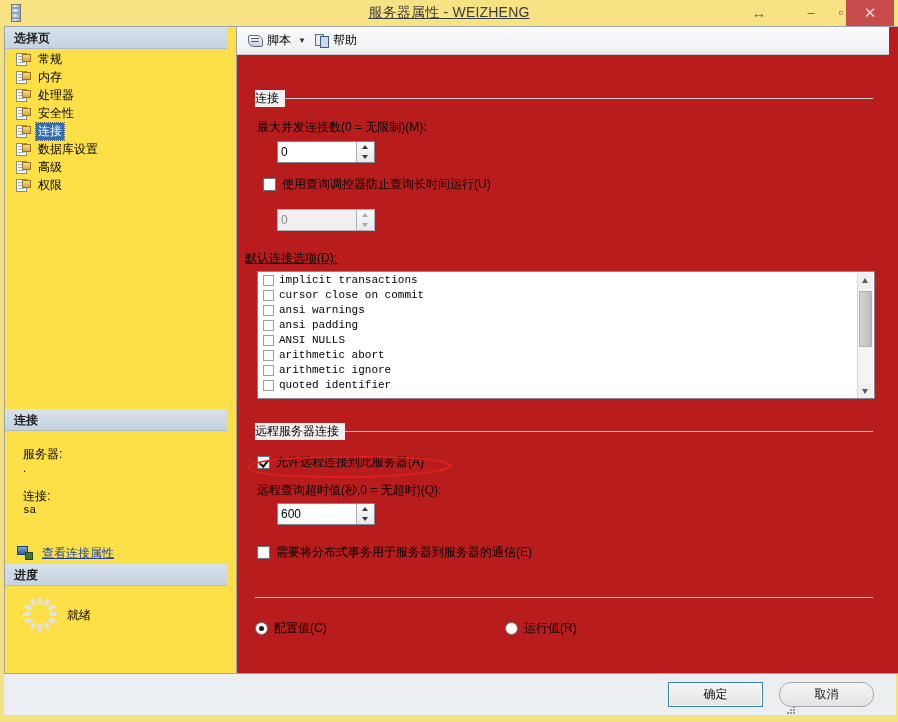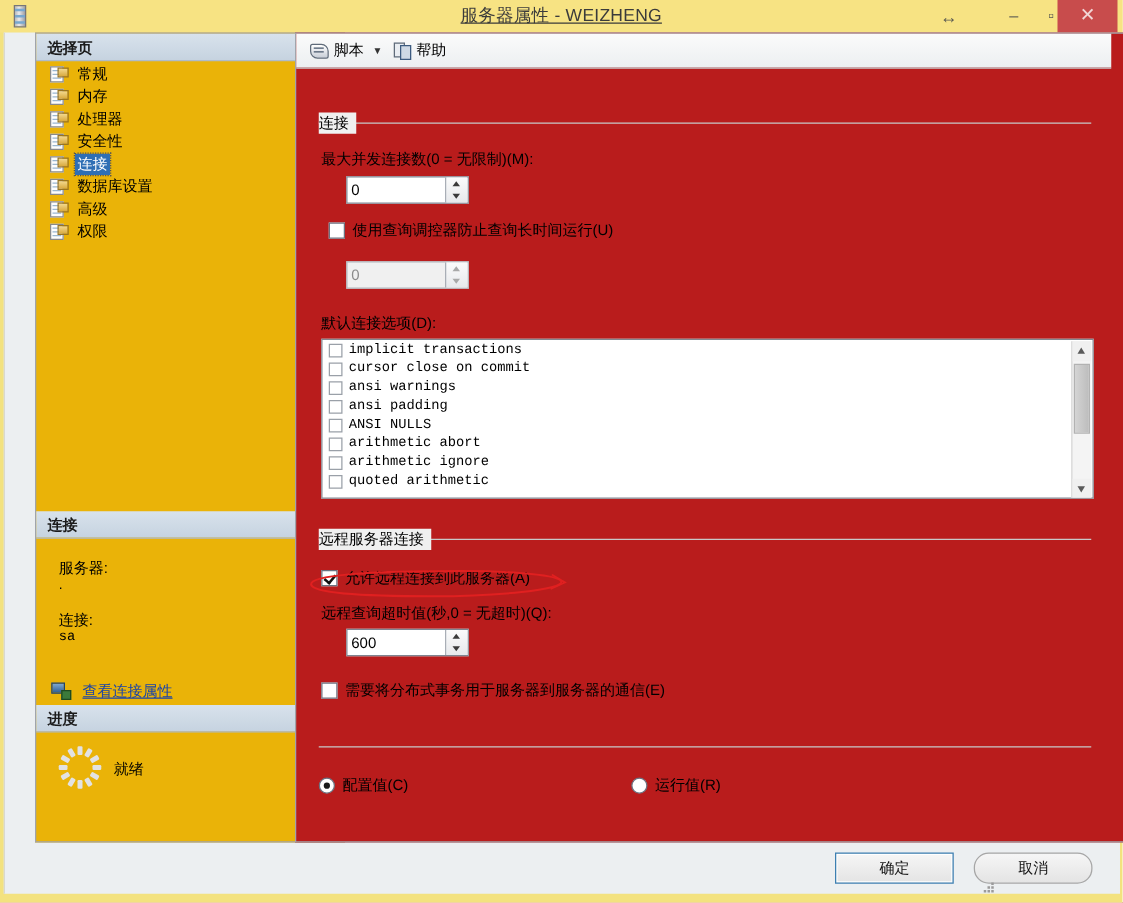--- a/index.html
+++ b/index.html
@@ -86,23 +86,23 @@
     position: absolute;
     left: 3px; top: 26px;
     width: 892px; height: 689px;
     background: #eceff1;
     border-left: 1px solid #d9d9cf;
   }
 
   
   #leftpane {
     position: absolute;
-    left: 24px; top: 0px;
+    left: 0; top: 0px;
     width: 248px; height: 648px;
-    background: #eab308;
+    background: #fde047;
     border: 1px solid #a0a4ab;
     box-sizing: border-box;
   }
   .pane-header {
     position: absolute;
     left: 0;
     width: 222px; height: 22px;
     background: linear-gradient(to bottom, #d8e2ec, #c6d3e0);
     border-bottom: 1px solid #aebbc9;
     box-sizing: border-box;
@@ -728,21 +728,21 @@
         </div>
 
         <div class="spin disabled" style="left:40px; top:153px;">
           <span class="val">0</span>
           <span class="btns">
               <i class="up"></i>
               <i class="dn"></i>
             </span>
         </div>
 
-        <div class="flbl" style="left:20px; top:194px;">默认连接选项(D):</div>
+        <div class="flbl" style="left:8px; top:194px;text-decoration:underline;">默认连接选项(D):</div>
 
         <div id="opt-box" style="position:absolute; left:20px; top:215px; width:618px; height:128px;">
           <div class="opt-item">
             <span class="opt-cb"></span>
             <span class="opt-lbl">implicit transactions</span>
           </div>
           <div class="opt-item">
             <span class="opt-cb"></span>
             <span class="opt-lbl">cursor close on commit</span>
           </div>
@@ -761,21 +761,21 @@
           <div class="opt-item">
             <span class="opt-cb"></span>
             <span class="opt-lbl">arithmetic abort</span>
           </div>
           <div class="opt-item">
             <span class="opt-cb"></span>
             <span class="opt-lbl">arithmetic ignore</span>
           </div>
           <div class="opt-item">
             <span class="opt-cb"></span>
-            <span class="opt-lbl">quoted arithmetic</span>
+            <span class="opt-lbl">quoted identifier</span>
           </div>
           <div id="opt-scroll">
             <div class="arrow top"></div>
             <div id="opt-thumb"></div>
             <div class="arrow bot"></div>
           </div>
         </div>
 
         <div class="grp" style="top:367px;">
           <span class="gtitle">远程服务器连接</span>

